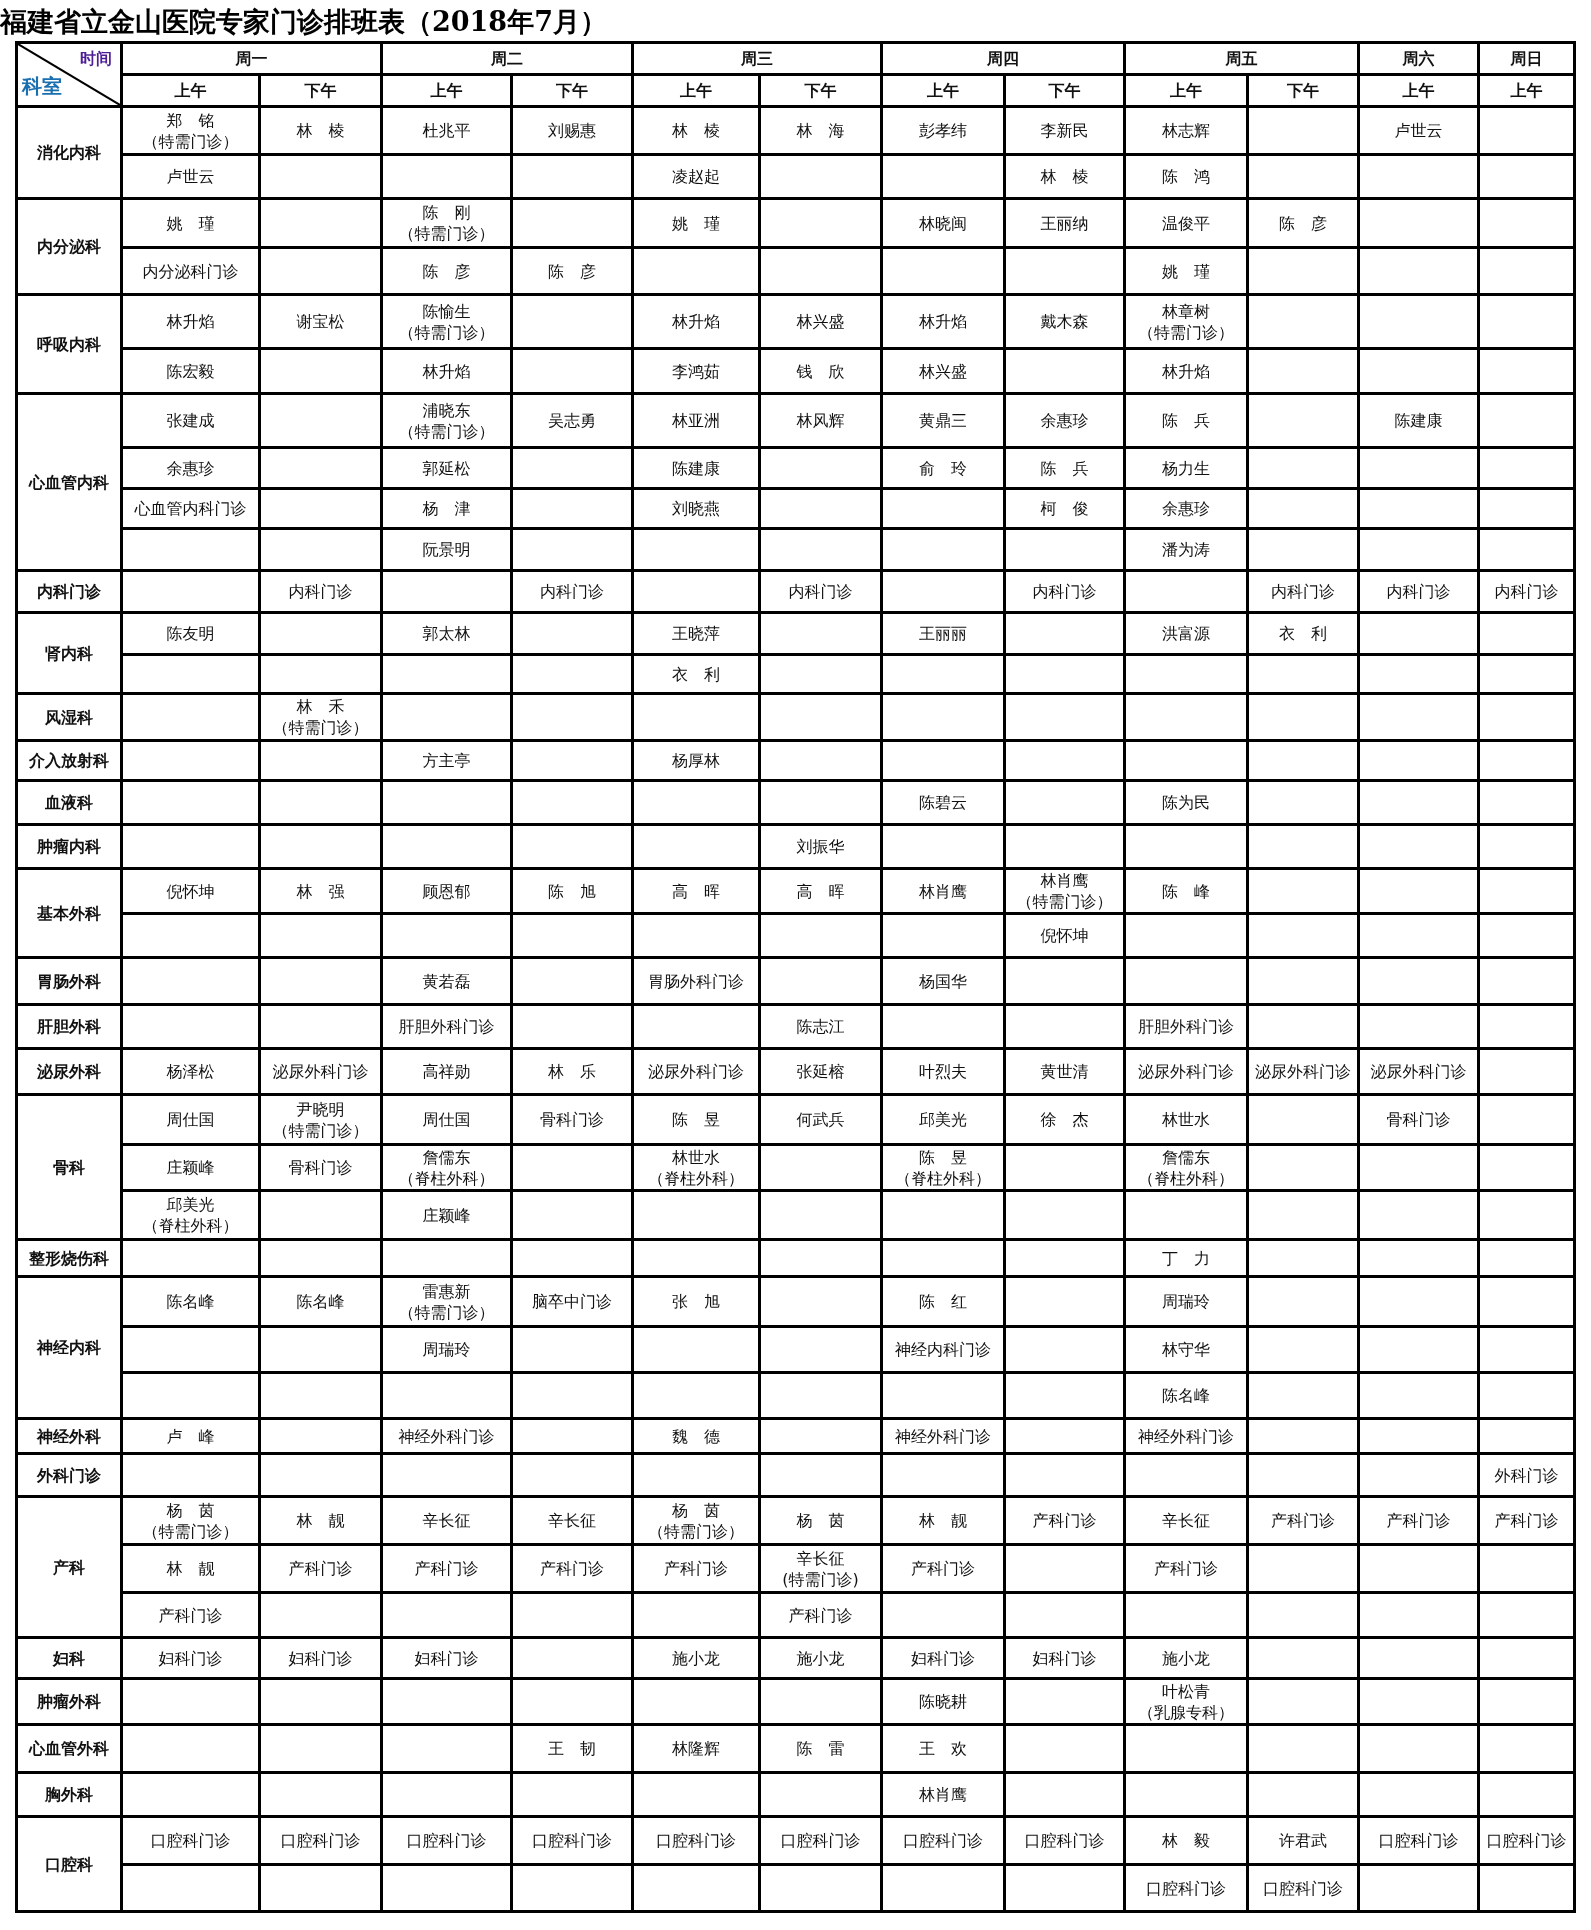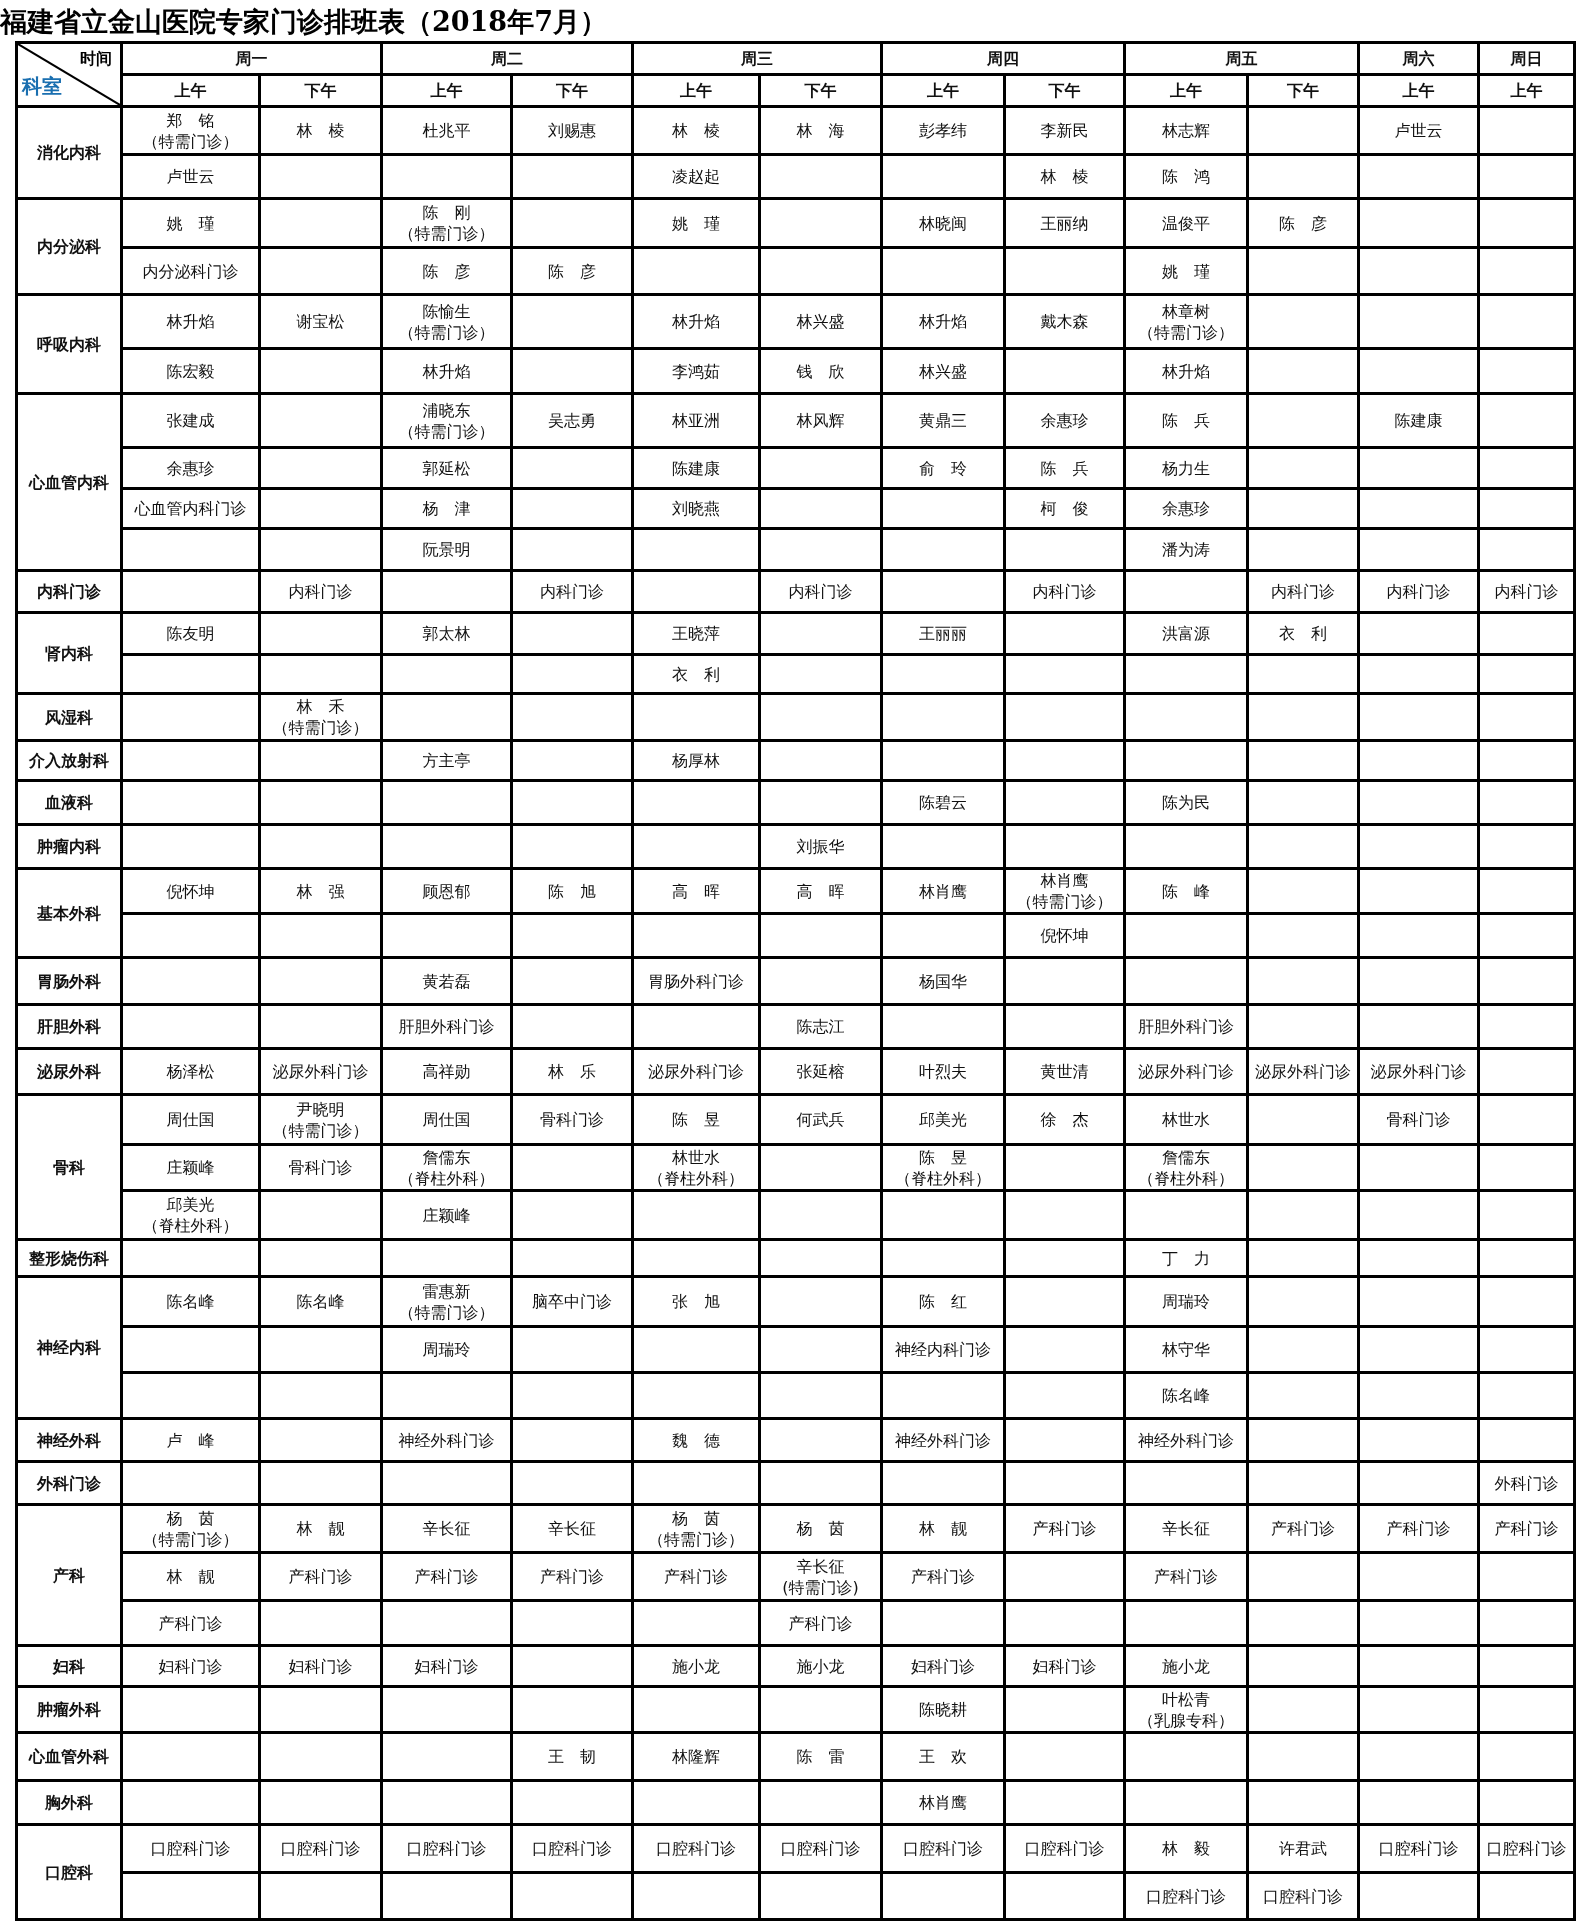--- a/index.html
+++ b/index.html
@@ -4,21 +4,21 @@
 <style>
   html, body { margin: 0; padding: 0; background: #ffffff; }
   body { width: 1591px; height: 1930px; position: relative; overflow: hidden; font-family: "DejaVu Sans", sans-serif; }
   .title { position: absolute; left: 0; top: 4px; width: 1591px; text-align: left; font-family: "DejaVu Serif", serif; font-size: 27px; font-weight: bold; color: #000; letter-spacing: 0px; }
   table.sched { position: absolute; left: 15px; top: 41px; border-collapse: collapse; table-layout: fixed; }
   table.sched td { border: 3px solid #000; padding: 0; text-align: center; vertical-align: middle; font-size: 16px; color: #111; line-height: 21px; overflow: hidden; white-space: nowrap; }
   .hdr { color: #1a6fb0; font-weight: bold; font-size: 16px; }
   .dept { color: #1a6fb0; font-weight: bold; font-size: 17px; }
   .corner { position: relative; }
   .corner .diag { position: absolute; left: 0; top: 0; width: 100%; height: 100%; }
-  .corner .t1 { position: absolute; right: 8px; top: 4px; color: #000000; font-weight: bold; font-size: 16px; }
+  .corner .t1 { position: absolute; right: 8px; top: 4px; color: #4c1d95; font-weight: bold; font-size: 16px; }
   .corner .t2 { position: absolute; left: 4px; bottom: 8px; color: #1a6fb0; font-weight: bold; font-size: 20px; }
   .cell span { display: block; }
 </style>
 </head>
 <body>
 
 <div class="title">福建省立金山医院专家门诊排班表（2018年7月）</div>
 
 <table class="sched">
   <colgroup>
@@ -1193,21 +1193,21 @@
         <td class="cell">
           <span></span>
         </td>
         <td class="cell">
           <span></span>
         </td>
         <td class="cell">
           <span></span>
         </td>
       </tr>
-      <tr style="height: 43px;">
+      <tr style="height: 35px;">
         <td rowspan="1" class="dept">神经外科</td>
         <td class="cell">
           <span>卢　峰</span>
         </td>
         <td class="cell">
           <span></span>
         </td>
         <td class="cell">
           <span>神经外科门诊</span>
         </td>

